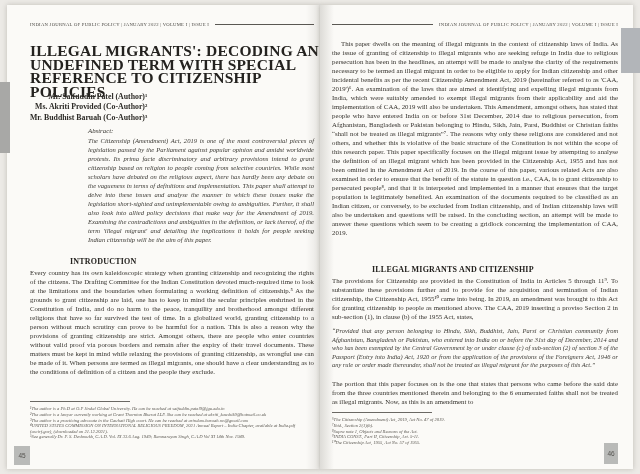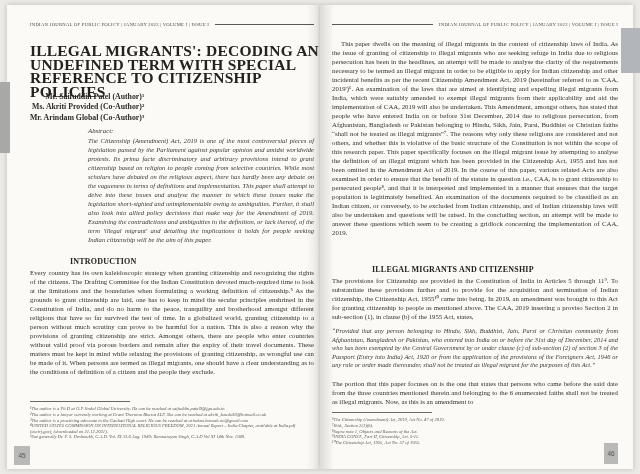--- a/index.html
+++ b/index.html
@@ -59,21 +59,21 @@
 
     <div class="abs title" style="left:23px;top:39px;width:292px;">
       <div>ILLEGAL MIGRANTS': DECODING AN</div>
       <div>UNDEFINED TERM WITH SPECIAL</div>
       <div>REFERENCE TO CITIZENSHIP POLICIES</div>
     </div>
 
     <div class="abs authors" style="left:23px;top:87px;text-align:right;">
       <div>Mr. Saifuddin Patel (Author)¹</div>
       <div>Ms. Akriti Provided (Co-Author)²</div>
-      <div>Mr. Arindam Global (Co-Author)³</div>
+      <div>Mr. Buddhist Baruah (Co-Author)³</div>
     </div>
 
     <div class="abs abstract-label" style="left:81px;top:122px;">Abstract:</div>
 
     <div class="abs abstract-body" style="left:81px;top:131px;width:226px;">The Citizenship (Amendment) Act, 2019 is one of the most controversial pieces of legislation passed by the Parliament against popular opinion and amidst worldwide protests. Its prima facie discriminatory and arbitrary provisions intend to grant citizenship based on religion to people coming from selective countries. While most scholars have debated on the religious aspect, there has hardly been any debate on the vagueness in terms of definitions and implementation. This paper shall attempt to delve into these issues and analyse the manner in which these issues make the legislation short-sighted and unimplementable owing to ambiguities. Further, it shall also look into allied policy decisions that make way for the Amendment of 2019. Examining the contradictions and ambiguities in the definition, or lack thereof, of the term 'illegal migrant' and detailing the implications it holds for people seeking Indian citizenship will be the aim of this paper.</div>
 
     <div class="abs h-section" style="left:23px;top:252px;">INTRODUCTION</div>
 
     <div class="abs body-text" style="left:23px;top:263px;width:284px;">Every country has its own kaleidoscopic strategy when granting citizenship and recognizing the rights of the citizens. The Drafting Committee for the Indian Constitution devoted much-required time to look at the limitations and the boundaries when formulating a working definition of citizenship.⁵ As the grounds to grant citizenship are laid, one has to keep in mind the secular principles enshrined in the Constitution of India, and do no harm to the peace, tranquility and brotherhood amongst different religions that have so far survived the test of time. In a globalized world, granting citizenship to a person without much scrutiny can prove to be harmful for a nation. This is also a reason why the provisions of granting citizenship are strict. Amongst others, there are people who enter countries without valid proof via porous borders and remain after the expiry of their travel documents. These matters must be kept in mind while relaxing the provisions of granting citizenship, as wrongful use can be made of it. When persons are termed as illegal migrants, one should have a clear understanding as to the conditions of definition of a citizen and the people they exclude.</div>
 

